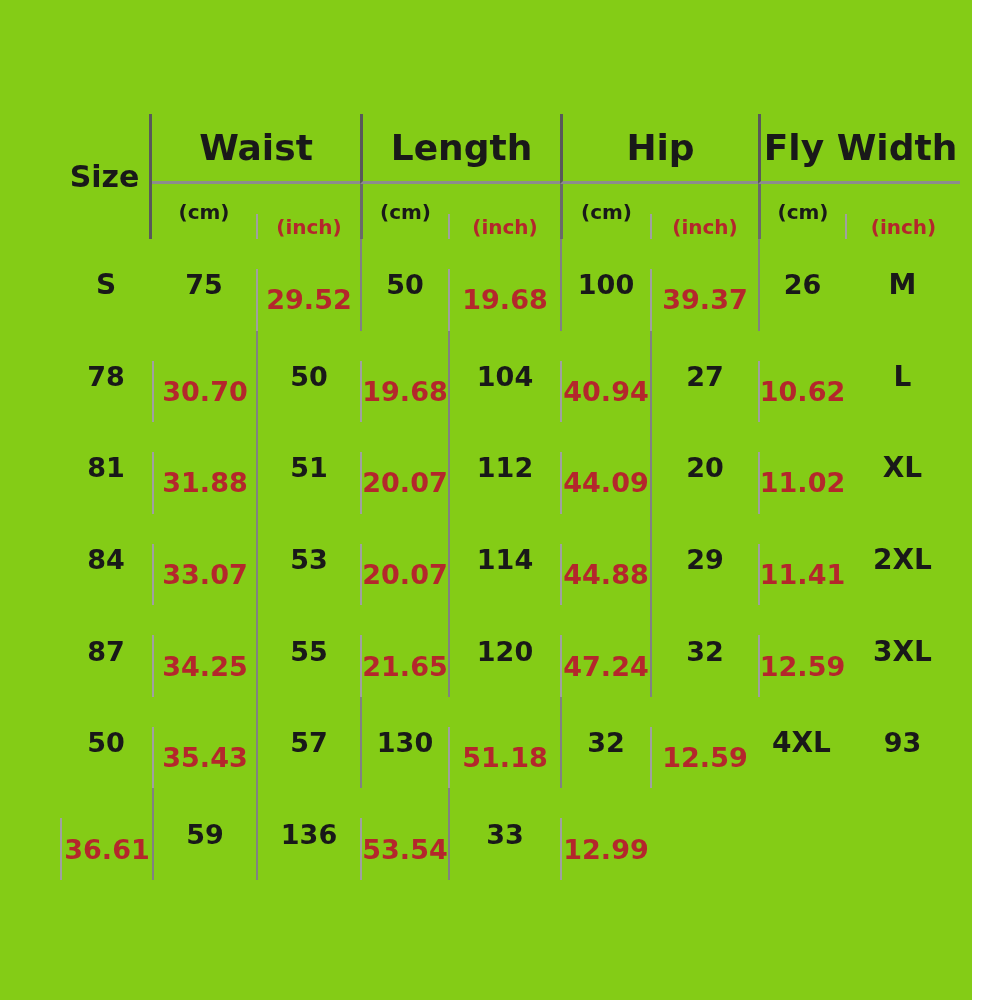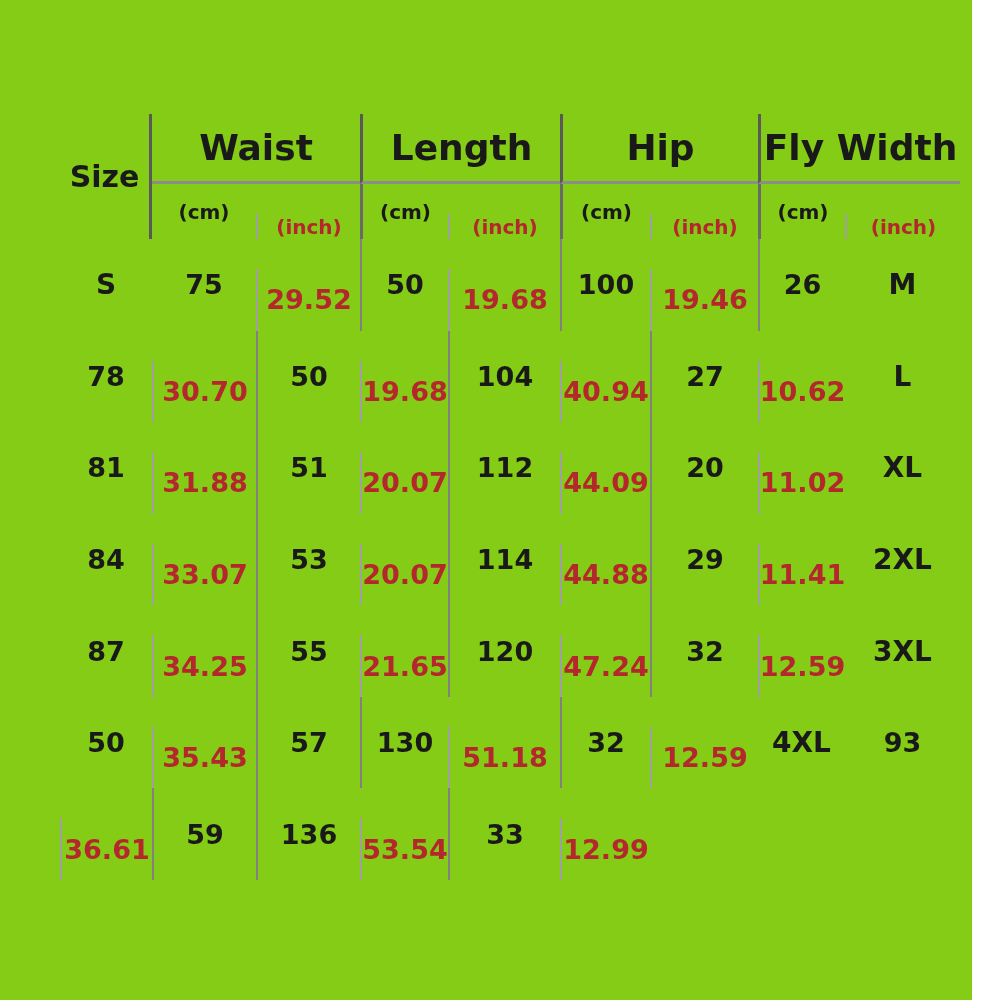--- a/index.html
+++ b/index.html
@@ -82,21 +82,21 @@
     <div class="cell sub red blmin">(inch)</div>
     <div class="cell sub blmaj">(cm)</div>
     <div class="cell sub red blmin">(inch)</div>
 
     <div class="cell body szlab">S</div>
     <div class="cell body">75</div>
     <div class="cell body red blmin">29.52</div>
     <div class="cell body blmaj">50</div>
     <div class="cell body red blmin">19.68</div>
     <div class="cell body blmaj">100</div>
-    <div class="cell body red blmin">19.46</div>
+    <div class="cell body red blmin">39.37</div>
     <div class="cell body blmaj">26</div>
 
     <div class="cell body szlab">M</div>
     <div class="cell body">78</div>
     <div class="cell body red blmin">30.70</div>
     <div class="cell body blmaj">50</div>
     <div class="cell body red blmin">19.68</div>
     <div class="cell body blmaj">104</div>
     <div class="cell body red blmin">40.94</div>
     <div class="cell body blmaj">27</div>

